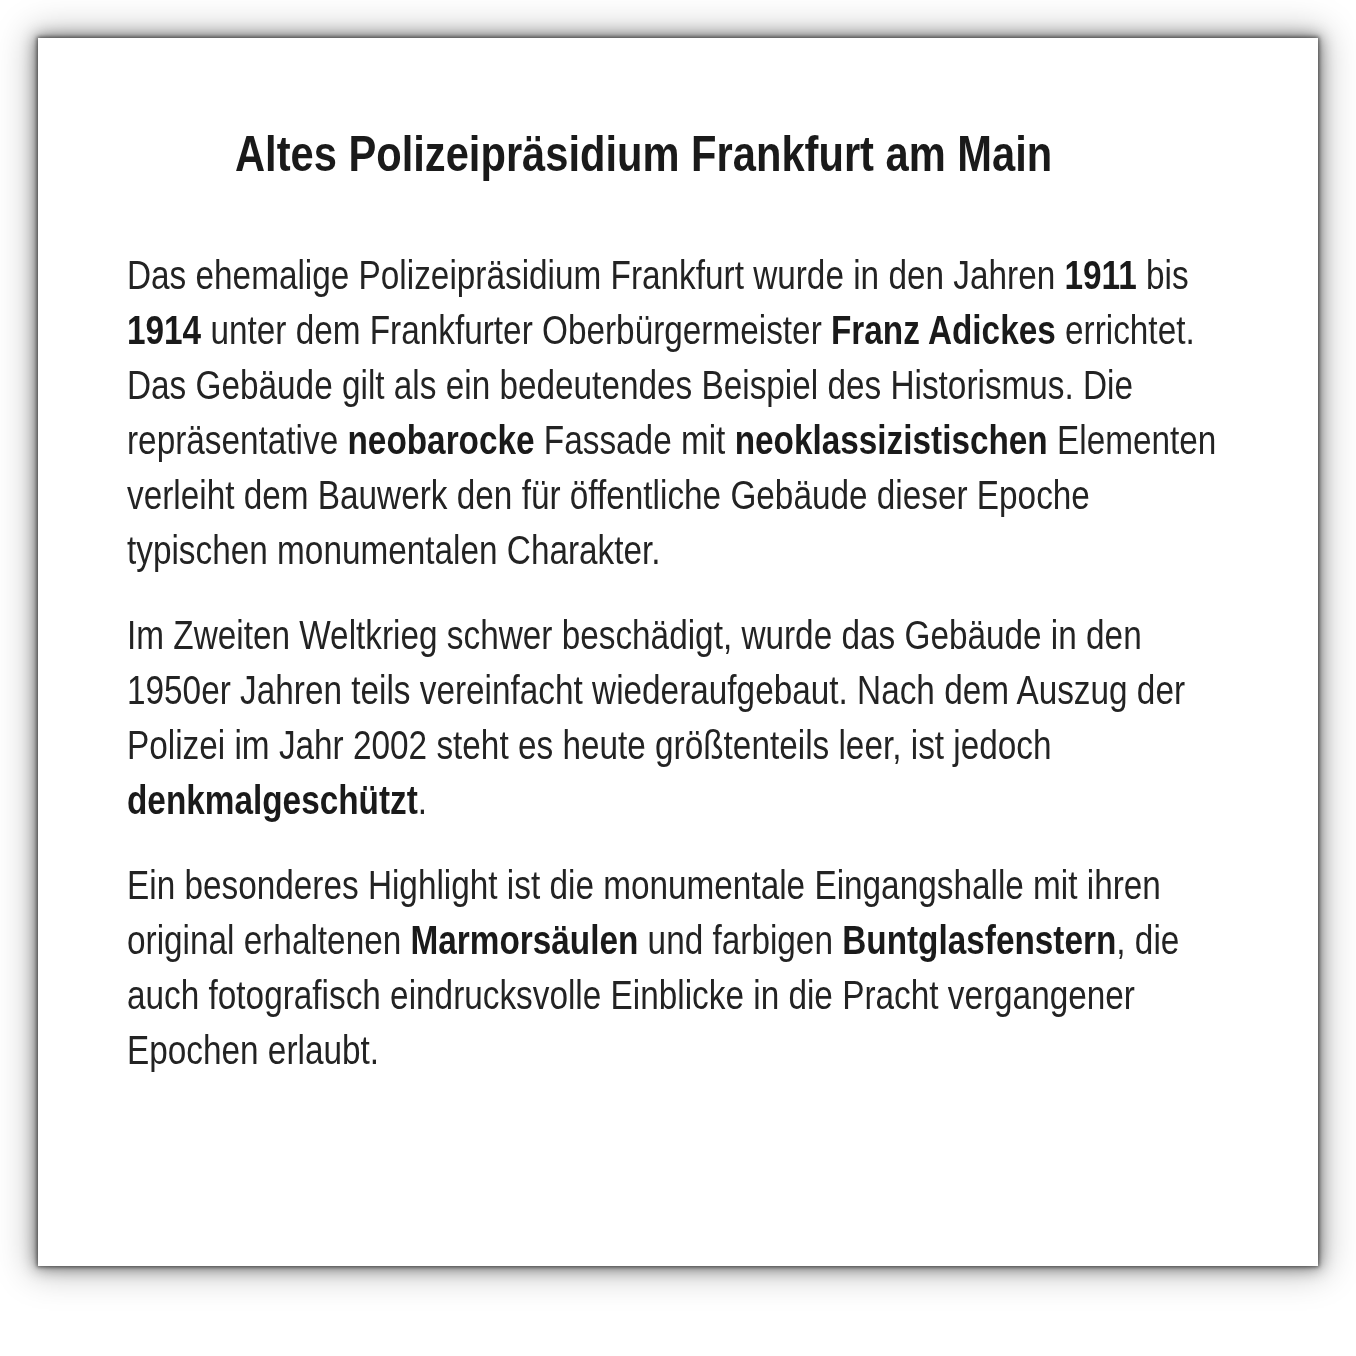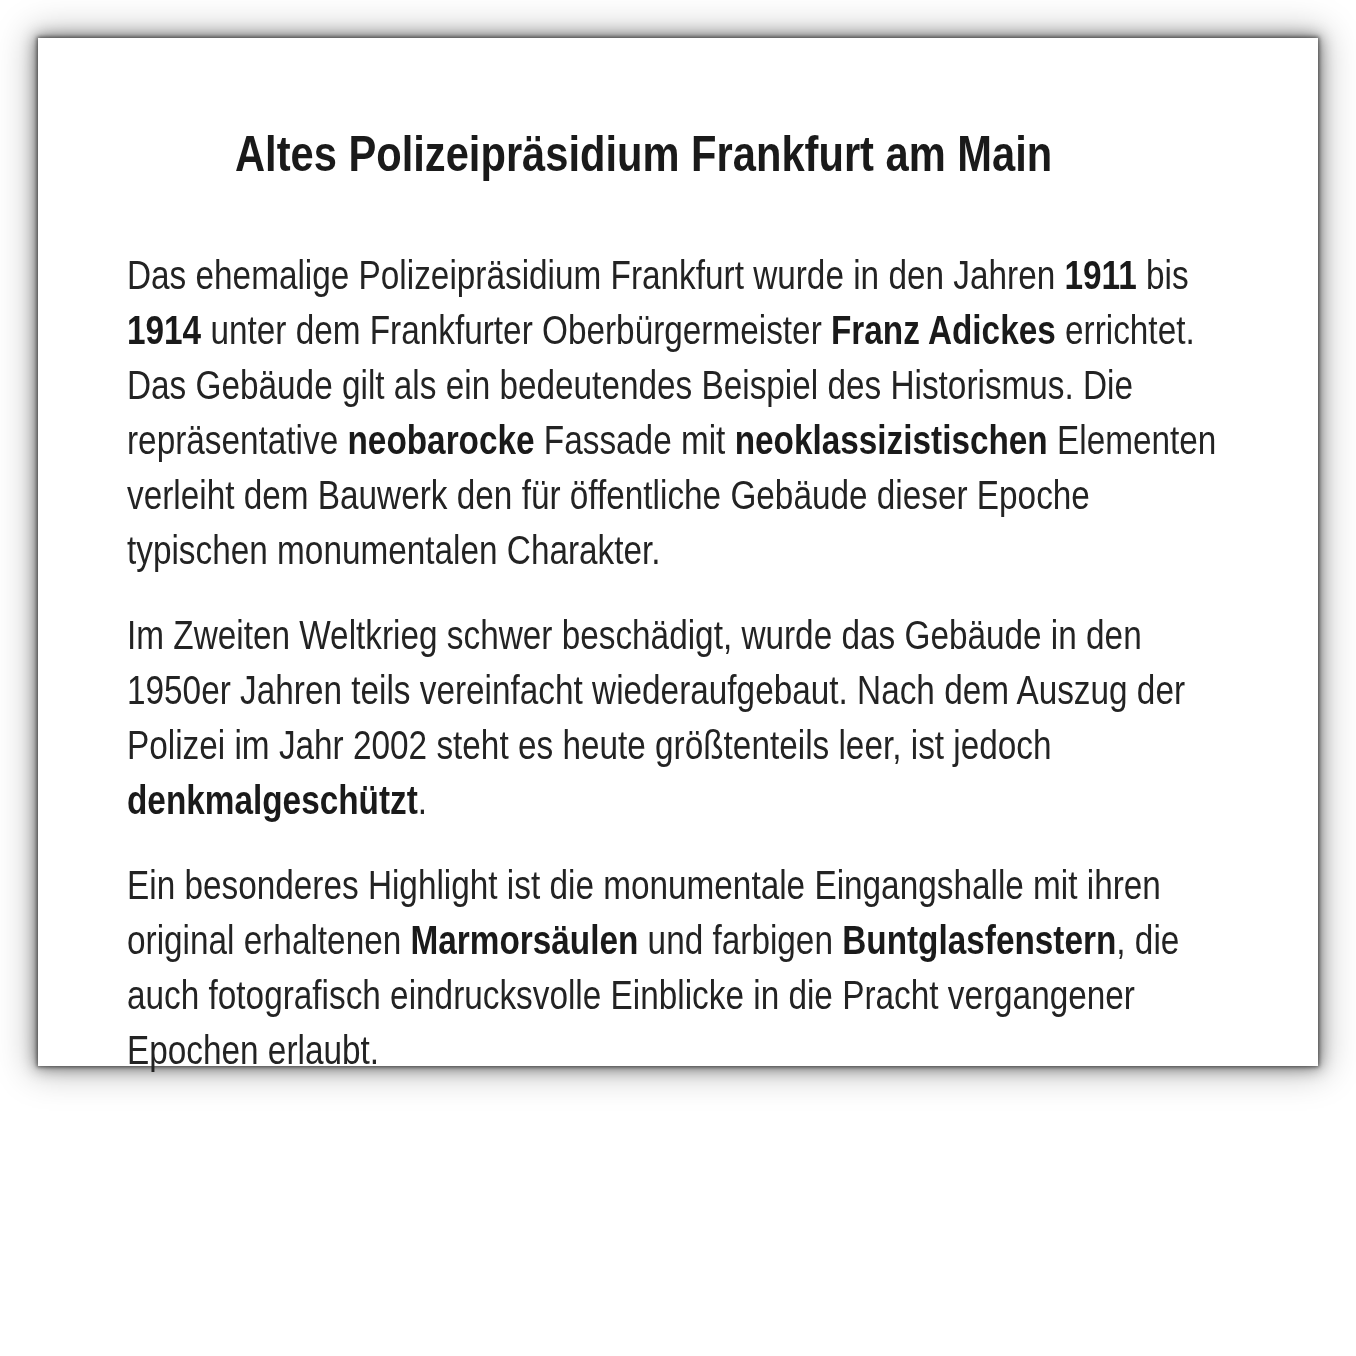--- a/index.html
+++ b/index.html
@@ -12,21 +12,21 @@
     height: 1356px;
     position: relative;
     overflow: hidden;
     font-family: "Liberation Sans", sans-serif;
   }
   .page {
     position: absolute;
     left: 38px;
     top: 38px;
     width: 1280px;
-    height: 1028px;
+    height: 1228px;
     background: #ffffff;
     box-sizing: border-box;
     padding: 86px 0 0 89px;
     box-shadow:
       0 0 4px 1px rgba(0,0,0,0.55),
       0 0 14px 2px rgba(0,0,0,0.45),
       0 0 34px 6px rgba(0,0,0,0.28);
   }
   .prose {
     width: 1320px;

